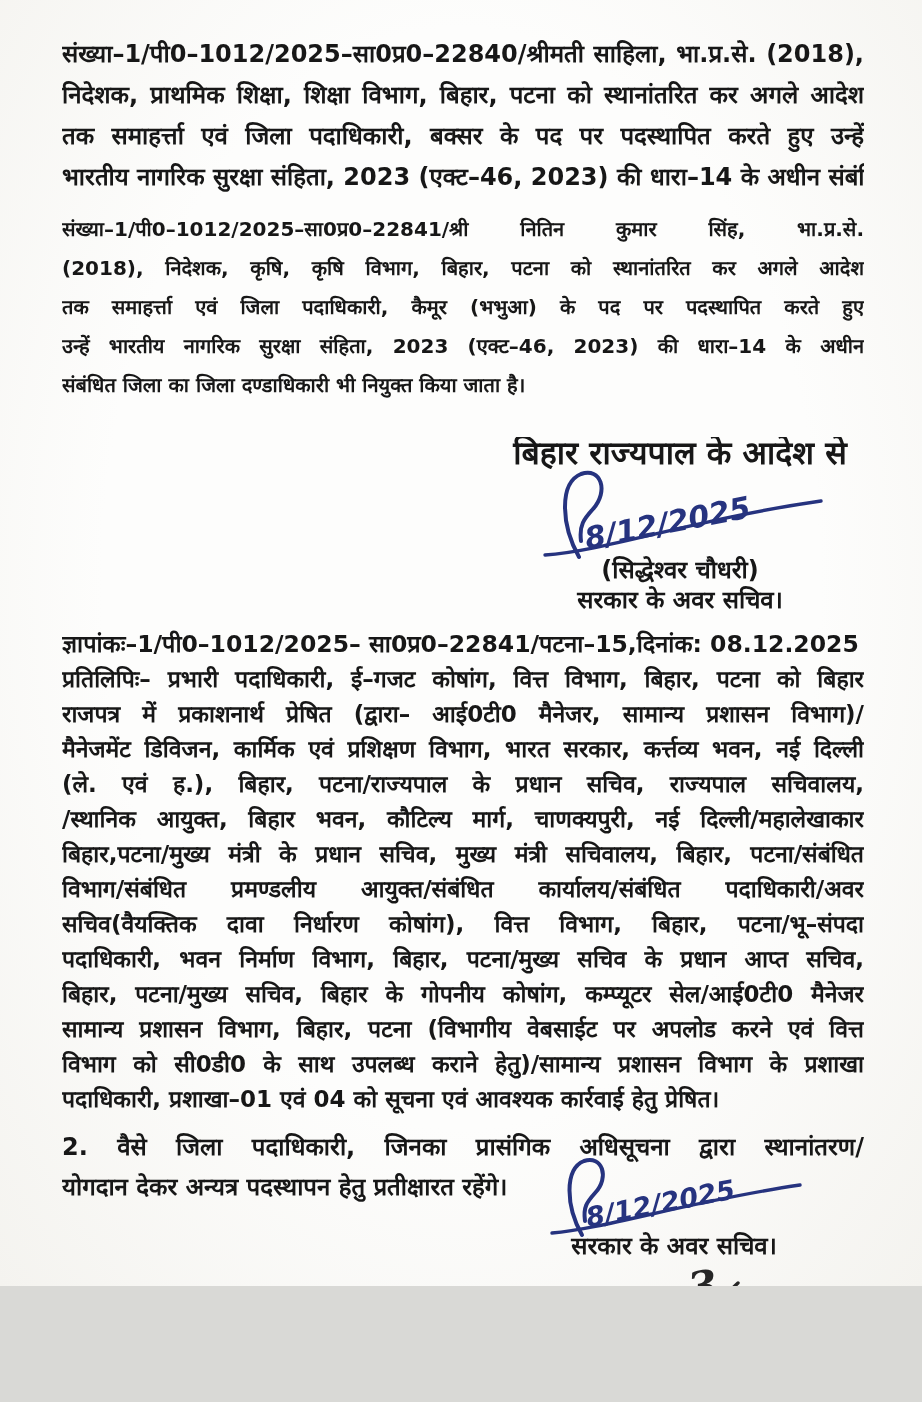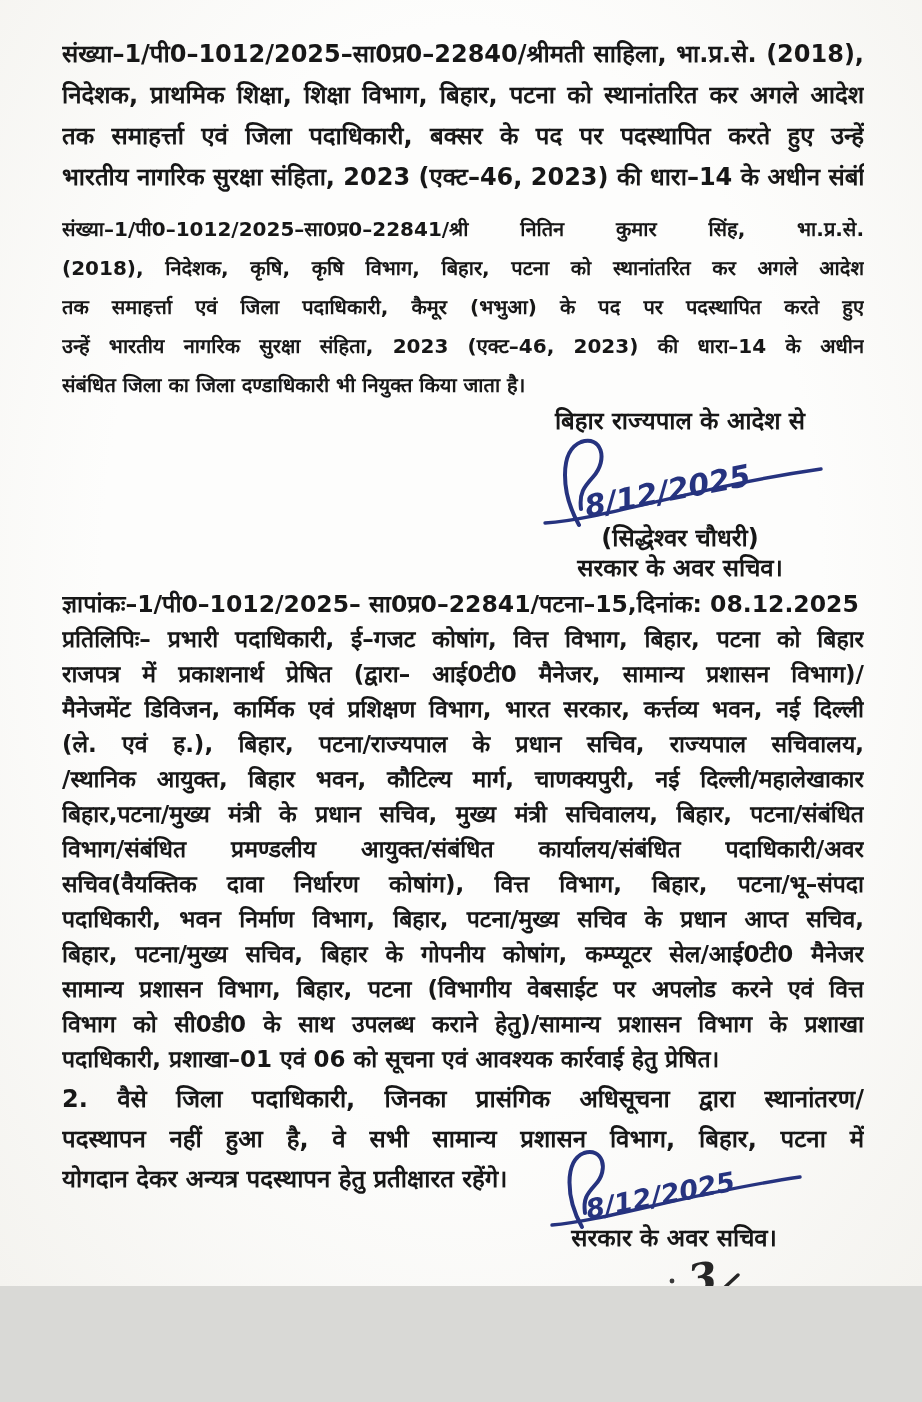--- a/index.html
+++ b/index.html
@@ -20,32 +20,32 @@
     text-align-last:justify;
     overflow:hidden;
     white-space:nowrap;
   }
   .para .line:last-child { text-align-last:left; }
   .p-top .line  { font-size:24px; height:41px; line-height:41px; }
   .p-top2 .line { font-size:20px; height:39px; line-height:39px; }
   .p-top2 { margin-top:12px; }
   .memo-line {
     font-size:23.5px; height:36px; line-height:36px;
-    margin-top:3px; overflow:hidden; white-space:nowrap;
+    margin-top:11px; overflow:hidden; white-space:nowrap;
   }
   .copy .line { font-size:23px; height:35px; line-height:35px; }
-  .p-bottom { margin-top:2px; }
+  .p-bottom { margin-top:10px; }
   .p-bottom .line { font-size:24px; height:40px; line-height:40px; }
 
   .order-block {
     width:360px;
     margin:0 4px 0 auto;
     text-align:center;
   }
-  .order-line  { font-size:24px; height:32px; line-height:32px; overflow:hidden; white-space:nowrap; }
+  .order-line  { font-size:32px; height:32px; line-height:32px; overflow:hidden; white-space:nowrap;margin-top:32px; }
   .name-line   { font-size:24px; height:30px; line-height:30px; overflow:hidden; white-space:nowrap; }
   .title-line  { font-size:24px; height:30px; line-height:30px; overflow:hidden; white-space:nowrap; }
   .sig { display:block; margin:-2px auto -8px auto; }
   .ink { stroke:#26337f; fill:none; stroke-width:4; stroke-linecap:round; stroke-linejoin:round; }
   .ink-thin { stroke:#26337f; fill:none; stroke-width:3.4; stroke-linecap:round; }
   .ink-date {
     fill:#26337f;
     font-family:"DejaVu Sans","Liberation Sans",sans-serif;
     font-style:italic; font-weight:700;
   }
@@ -100,26 +100,25 @@
       <div class="line">मैनेजमेंट डिविजन, कार्मिक एवं प्रशिक्षण विभाग, भारत सरकार, कर्त्तव्य भवन, नई दिल्ली</div>
       <div class="line">(ले. एवं ह.), बिहार, पटना/राज्यपाल के प्रधान सचिव, राज्यपाल सचिवालय,</div>
       <div class="line">/स्थानिक आयुक्त, बिहार भवन, कौटिल्य मार्ग, चाणक्यपुरी, नई दिल्ली/महालेखाकार</div>
       <div class="line">बिहार,पटना/मुख्य मंत्री के प्रधान सचिव, मुख्य मंत्री सचिवालय, बिहार, पटना/संबंधित</div>
       <div class="line">विभाग/संबंधित प्रमण्डलीय आयुक्त/संबंधित कार्यालय/संबंधित पदाधिकारी/अवर</div>
       <div class="line">सचिव(वैयक्तिक दावा निर्धारण कोषांग), वित्त विभाग, बिहार, पटना/भू–संपदा</div>
       <div class="line">पदाधिकारी, भवन निर्माण विभाग, बिहार, पटना/मुख्य सचिव के प्रधान आप्त सचिव,</div>
       <div class="line">बिहार, पटना/मुख्य सचिव, बिहार के गोपनीय कोषांग, कम्प्यूटर सेल/आई0टी0 मैनेजर</div>
       <div class="line">सामान्य प्रशासन विभाग, बिहार, पटना (विभागीय वेबसाईट पर अपलोड करने एवं वित्त</div>
       <div class="line">विभाग को सी0डी0 के साथ उपलब्ध कराने हेतु)/सामान्य प्रशासन विभाग के प्रशाखा</div>
-      <div class="line">पदाधिकारी, प्रशाखा–01 एवं  06 को सूचना एवं आवश्यक कार्रवाई हेतु प्रेषित।</div>
+      <div class="line">पदाधिकारी, प्रशाखा–01 एवं  04 को सूचना एवं आवश्यक कार्रवाई हेतु प्रेषित।</div>
     </section>
 
   <section class="para p-bottom">
       <div class="line">2.    वैसे जिला पदाधिकारी, जिनका प्रासंगिक अधिसूचना द्वारा स्थानांतरण/</div>
-      <div class="line">पदस्थापन नहीं हुआ है, वे सभी सामान्य प्रशासन विभाग, बिहार, पटना में</div>
       <div class="line">योगदान देकर अन्यत्र पदस्थापन हेतु प्रतीक्षारत रहेंगे।</div>
     </section>
 
   <div class="closing-block">
     <svg class="sig" width="260" height="84" viewBox="0 0 260 84">
       <path class="ink" d="M38,80 C22,52 20,14 40,6 C58,0 66,22 51,38 C43,47 39,52 41,66"></path>
       <path class="ink-thin" d="M8,78 C60,74 146,46 256,30"></path>
       <text class="ink-date" x="44" y="72" font-size="27" transform="rotate(-11 44 72)">8/12/2025</text>
     </svg>
     <div class="title-line">सरकार के अवर सचिव।</div>

